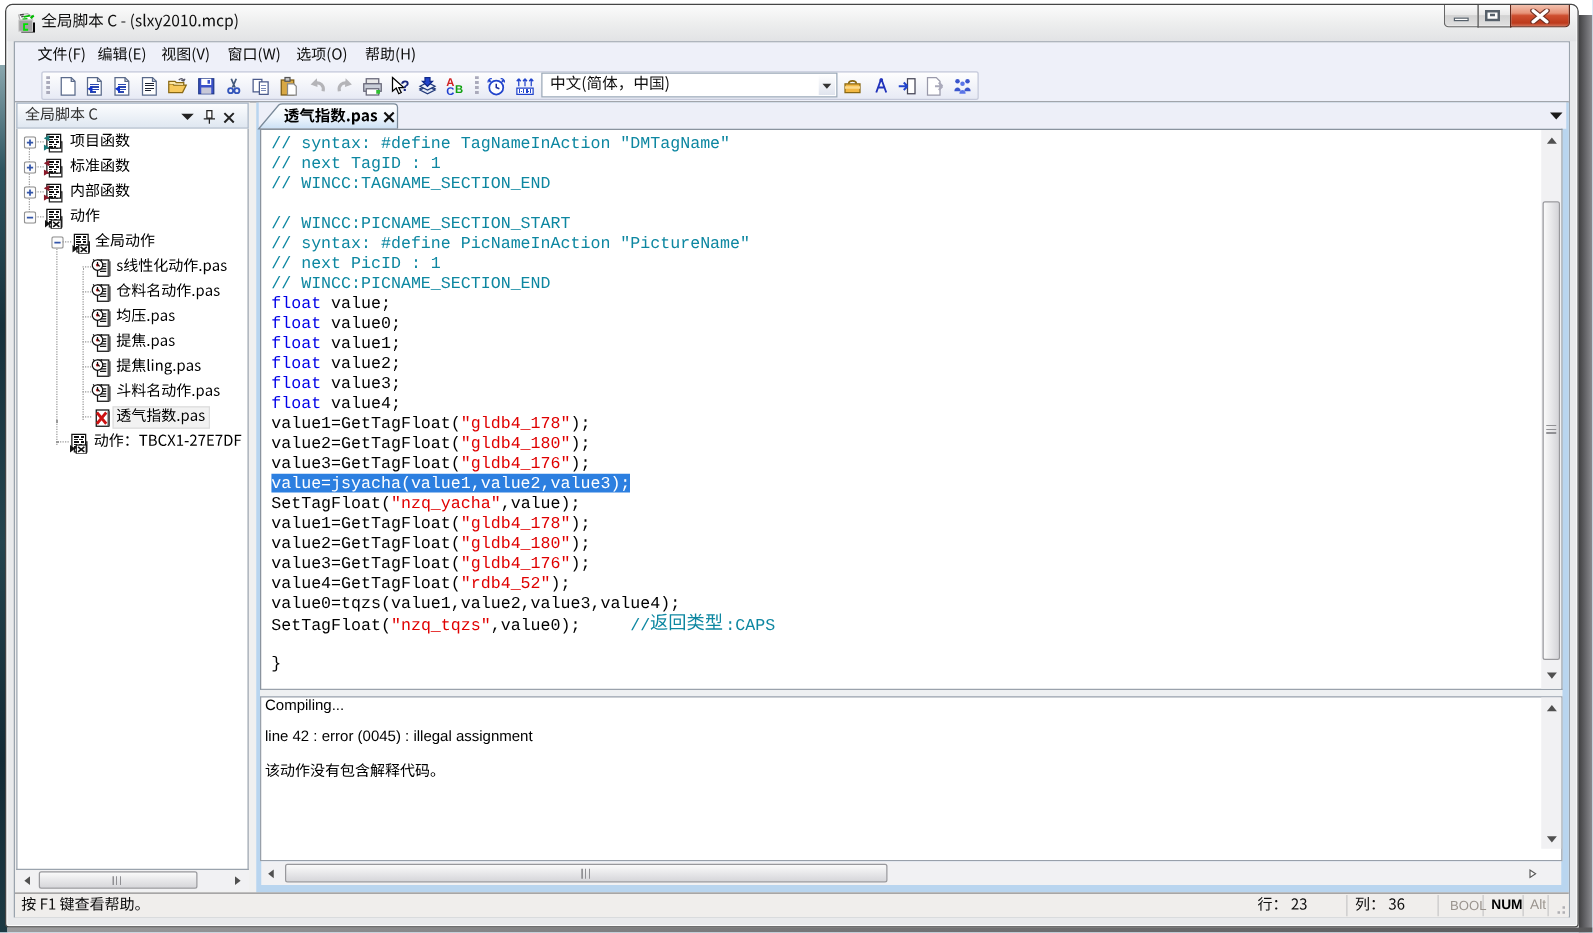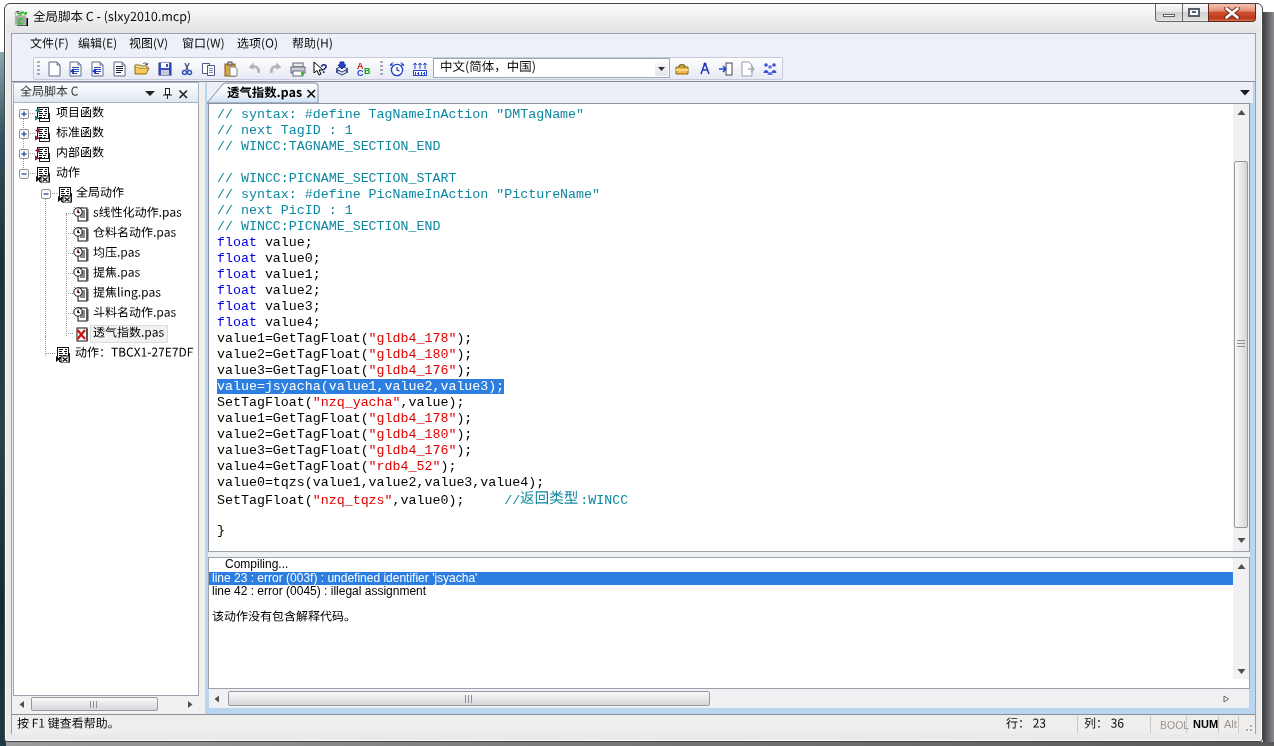--- a/index.html
+++ b/index.html
@@ -533,35 +533,34 @@
   </svg>
 <svg class="abs" style="left:306px;top:89px" width="11" height="10">
     <path d="M1.5 1 L9 8.5 M9 1 L1.5 8.5" stroke="#111" stroke-width="1.7"></path>
   </svg>
 <svg class="abs" style="left:1238px;top:88px" width="14" height="9">
     <polygon points="2,2 12,2 7,7.5" fill="#1a1a1a"></polygon>
   </svg>
 <div class="abs" style="left:208px;top:103px;width:1042px;height:449px;background:#fff;border:1px solid #8a939e;border-bottom:1px solid #9aa2ac"></div>
 <div class="abs mono" style="left:217px;top:107px;width:1010px;height:444px;overflow:hidden;color:#000"><div style="height:16px"><span style="color:#0d87a1">// syntax: #define TagNameInAction "DMTagName"</span></div><div style="height:16px"><span style="color:#0d87a1">// next TagID : 1</span></div><div style="height:16px"><span style="color:#0d87a1">// WINCC:TAGNAME_SECTION_END</span></div><div style="height:16px"></div><div style="height:16px"><span style="color:#0d87a1">// WINCC:PICNAME_SECTION_START</span></div><div style="height:16px"><span style="color:#0d87a1">// syntax: #define PicNameInAction "PictureName"</span></div><div style="height:16px"><span style="color:#0d87a1">// next PicID : 1</span></div><div style="height:16px"><span style="color:#0d87a1">// WINCC:PICNAME_SECTION_END</span></div><div style="height:16px"><span style="color:#0000e8">float</span> value;</div><div style="height:16px"><span style="color:#0000e8">float</span> value0;</div><div style="height:16px"><span style="color:#0000e8">float</span> value1;</div><div style="height:16px"><span style="color:#0000e8">float</span> value2;</div><div style="height:16px"><span style="color:#0000e8">float</span> value3;</div><div style="height:16px"><span style="color:#0000e8">float</span> value4;</div><div style="height:16px">value1=GetTagFloat(<span style="color:#e00000">"gldb4_178"</span>);</div><div style="height:16px">value2=GetTagFloat(<span style="color:#e00000">"gldb4_180"</span>);</div><div style="height:16px">value3=GetTagFloat(<span style="color:#e00000">"gldb4_176"</span>);</div><div style="height:16px"><span style="background:#2c7fe0;color:#fff">value=jsyacha(value1,value2,value3);</span></div><div style="height:16px">SetTagFloat(<span style="color:#e00000">"nzq_yacha"</span>,value);</div><div style="height:16px">value1=GetTagFloat(<span style="color:#e00000">"gldb4_178"</span>);</div><div style="height:16px">value2=GetTagFloat(<span style="color:#e00000">"gldb4_180"</span>);</div><div style="height:16px">value3=GetTagFloat(<span style="color:#e00000">"gldb4_176"</span>);</div><div style="height:16px">value4=GetTagFloat(<span style="color:#e00000">"rdb4_52"</span>);</div><div style="height:16px">value0=tqzs(value1,value2,value3,value4);</div><div style="height:16px">SetTagFloat(<span style="color:#e00000">"nzq_tqzs"</span>,value0);<span style="color:#0d87a1">     //</span><svg style="overflow:visible;vertical-align:-3px" width="60" height="16">
         <path d="M1.1 0.8C1.8 1.6 2.7 2.6 3.1 3.2L4 2.5C3.6 1.9 2.6 1 2 0.3L1.1 0.8M3.6 5.2L0.7 5.2L0.7 6.2L2.5 6.2L2.5 10.4C1.9 10.6 1.2 11.2 0.5 11.9L1.2 12.9C1.9 12.1 2.5 11.3 3 11.3C3.3 11.3 3.8 11.7 4.5 12.1C5.5 12.6 6.8 12.8 8.5 12.8C10 12.8 12.6 12.7 13.7 12.6C13.7 12.3 13.9 11.8 14 11.5C12.5 11.6 10.3 11.7 8.6 11.7C7 11.7 5.6 11.7 4.7 11.1C4.2 10.9 3.9 10.7 3.6 10.5L3.6 5.2M7 6C7.8 6.6 8.6 7.3 9.4 8C8.4 8.8 7.3 9.5 6.2 9.9C6.4 10.1 6.7 10.5 6.8 10.8C8 10.3 9.2 9.6 10.2 8.7C11.1 9.5 11.9 10.2 12.4 10.8L13.2 10C12.7 9.4 11.8 8.7 10.9 7.9C11.9 6.8 12.6 5.4 13.1 3.7L12.4 3.5L12.2 3.5L6.7 3.5L6.7 1.7C9.1 1.6 11.8 1.3 13.6 0.8L12.6 -0C11 0.4 8.1 0.7 5.6 0.8L5.6 4C5.6 5.8 5.4 8.2 4 9.9C4.3 10.1 4.8 10.4 5 10.6C6.3 8.9 6.7 6.4 6.7 4.5L11.8 4.5C11.4 5.5 10.8 6.4 10.1 7.2C9.3 6.6 8.5 5.9 7.8 5.4L7 6M20 4.7L23.6 4.7L23.6 8L20 8L20 4.7M19 3.7L19 9L24.7 9L24.7 3.7L19 3.7M15.8 0.3L15.8 13.2L16.9 13.2L16.9 12.4L26.8 12.4L26.8 13.2L28 13.2L28 0.3L15.8 0.3M16.9 11.3L16.9 1.4L26.8 1.4L26.8 11.3L16.9 11.3M40.1 0C39.7 0.6 39.1 1.5 38.6 2.1L39.5 2.4C40 1.9 40.7 1.1 41.2 0.4L40.1 0M31.8 0.5C32.4 1.1 33.1 1.9 33.4 2.5L34.4 2C34.1 1.5 33.4 0.6 32.8 0.1L31.8 0.5M35.9 -0.2L35.9 2.6L30.2 2.6L30.2 3.6L35 3.6C33.8 4.8 31.9 5.8 30 6.3C30.2 6.5 30.5 6.9 30.7 7.2C32.6 6.6 34.6 5.5 35.9 4L35.9 6.5L37 6.5L37 4.3C38.8 5.2 41 6.4 42.2 7.2L42.8 6.2C41.6 5.5 39.5 4.5 37.7 3.6L42.8 3.6L42.8 2.6L37 2.6L37 -0.2L35.9 -0.2M35.9 6.8C35.9 7.4 35.8 7.9 35.7 8.4L30.2 8.4L30.2 9.4L35.3 9.4C34.5 10.8 33.1 11.7 29.9 12.2C30.1 12.4 30.3 12.9 30.4 13.2C34.1 12.5 35.7 11.3 36.5 9.5C37.6 11.5 39.6 12.7 42.6 13.2C42.7 12.9 43 12.4 43.2 12.1C40.6 11.8 38.6 10.9 37.6 9.4L42.8 9.4L42.8 8.4L36.8 8.4C36.9 7.9 37 7.3 37.1 6.8L35.9 6.8M53 0.6L53 5.5L54.1 5.5L54.1 0.6L53 0.6M55.8 -0.2L55.8 6.4C55.8 6.5 55.7 6.6 55.5 6.6C55.3 6.6 54.5 6.6 53.7 6.6C53.9 6.9 54 7.3 54.1 7.6C55.1 7.6 55.8 7.6 56.3 7.4C56.7 7.2 56.8 7 56.8 6.4L56.8 -0.2L55.8 -0.2M49.4 1.3L49.4 3.3L47.6 3.3L47.6 3.2L47.6 1.3L49.4 1.3M44.8 3.3L44.8 4.3L46.5 4.3C46.4 5.3 45.9 6.3 44.6 7C44.8 7.2 45.2 7.6 45.4 7.8C46.8 6.9 47.4 5.6 47.6 4.3L49.4 4.3L49.4 7.4L50.5 7.4L50.5 4.3L52.1 4.3L52.1 3.3L50.5 3.3L50.5 1.3L51.8 1.3L51.8 0.3L45.2 0.3L45.2 1.3L46.6 1.3L46.6 3.2L46.6 3.3L44.8 3.3M50.6 7.2L50.6 8.8L46 8.8L46 9.8L50.6 9.8L50.6 11.6L44.5 11.6L44.5 12.7L57.7 12.7L57.7 11.6L51.7 11.6L51.7 9.8L56.2 9.8L56.2 8.8L51.7 8.8L51.7 7.2L50.6 7.2Z" fill="#0d87a1"></path>
-      </svg><span style="color:#0d87a1">:WINCC</span></div><div style="height:16px"></div><div style="height:16px">}</div></div>
+      </svg><span style="color:#0d87a1">:CAPS</span></div><div style="height:16px"></div><div style="height:16px">}</div></div>
 <div class="abs" style="left:1233px;top:104px;width:16px;height:447px;background:#f1f1f3"></div>
 <svg class="abs" style="left:1237px;top:109px" width="9" height="8">
     <polygon points="0.5,6 8.5,6 4.5,1" fill="#505050"></polygon>
   </svg>
 <svg class="abs" style="left:1237px;top:537px" width="9" height="8">
     <polygon points="0.5,1 8.5,1 4.5,6" fill="#505050"></polygon>
   </svg>
 <div class="abs" style="left:1234px;top:161px;width:14px;height:367px;background:linear-gradient(90deg,#fafafa,#e8e8ea 50%,#d4d4d8);border:1px solid #98989c;border-radius:2px"></div>
 <div class="abs" style="left:1237px;top:340px;width:8px;height:8px;background:repeating-linear-gradient(#909094 0 1px,transparent 1px 3px)"></div>
 <div class="abs" style="left:208px;top:552px;width:1042px;height:5px;background:#eef0f2"></div>
 <div class="abs" style="left:208px;top:557px;width:1042px;height:132px;background:#fff;border:1px solid #98a0aa"></div>
 <div class="abs" style="left:209px;top:558px;width:1024px;font-size:12px;line-height:13px;color:#000">
-<div style="height:14px;padding-left:16px">Compiling...</div>
-<div style="height:13px;padding-left:3px;background:#2c7fe0;color:#fff">line 23 : error (003f) : undefined identifier 'jsyacha'</div>
+<div style="height:25px;padding-left:3px">Compiling...</div>
 <div style="height:13px;padding-left:3px">line 42 : error (0045) : illegal assignment</div>
 </div>
 <svg style="position:absolute;left:212px;top:611px;overflow:visible" width="146" height="16">
     <path d="M1.4 0.2C2 0.8 2.7 1.7 3.1 2.2L3.8 1.6C3.4 1.1 2.6 0.3 2 -0.3L1.4 0.2M0.5 3.3L0.5 4.1L2.5 4.1L2.5 8.6C2.5 9.2 2.1 9.6 1.9 9.8C2 9.9 2.3 10.2 2.4 10.4C2.5 10.2 2.8 10 4.7 8.6C4.6 8.4 4.5 8.1 4.5 7.8L3.3 8.6L3.3 3.3L0.5 3.3M7.1 -0.3C7.3 0.1 7.5 0.7 7.7 1.1L4.3 1.1L4.3 1.9L6.9 1.9C6.4 2.6 5.7 3.6 5.4 3.9C5.2 4.1 4.8 4.2 4.6 4.3C4.7 4.5 4.8 4.9 4.9 5.1C5.1 5.1 5.5 5 7.9 4.8C7 5.8 5.7 6.7 4.4 7.2C4.5 7.4 4.8 7.8 4.9 8C7.2 6.9 9.1 5.1 10.2 3.2L9.4 2.9C9.2 3.3 8.9 3.6 8.7 4L6.3 4.1C6.8 3.5 7.5 2.6 7.9 1.9L11.3 1.9L11.3 1.1L8.7 1.1C8.6 0.6 8.3 -0 7.9 -0.5L7.1 -0.3M10.3 5C9.2 7.1 6.7 8.9 3.9 9.8C4 10 4.3 10.4 4.4 10.6C5.9 10.1 7.2 9.3 8.4 8.4C9.2 9.1 10.2 9.9 10.7 10.4L11.4 9.8C10.8 9.3 9.9 8.5 9 7.9C9.9 7.1 10.7 6.3 11.2 5.4L10.3 5M13.1 0.5L13.1 1.3L17.7 1.3L17.7 0.5L13.1 0.5M19.8 -0.3C19.8 0.6 19.8 1.4 19.8 2.3L18.1 2.3L18.1 3.2L19.8 3.2C19.6 5.9 19.1 8.4 17.5 9.9C17.7 10 18 10.3 18.2 10.6C20 8.9 20.5 6.1 20.7 3.2L22.4 3.2C22.3 7.4 22.2 9 21.8 9.4C21.7 9.5 21.6 9.6 21.4 9.6C21.1 9.6 20.5 9.6 19.8 9.5C20 9.7 20 10.1 20.1 10.4C20.7 10.4 21.4 10.4 21.8 10.4C22.1 10.4 22.4 10.2 22.6 9.9C23 9.4 23.2 7.7 23.3 2.7C23.3 2.6 23.3 2.3 23.3 2.3L20.7 2.3C20.7 1.4 20.7 0.6 20.7 -0.3L19.8 -0.3M13.1 9.1L13.1 9.1L13.1 9.1C13.4 8.9 13.8 8.8 17.1 8L17.4 8.8L18.1 8.6C17.9 7.7 17.4 6.3 16.9 5.2L16.2 5.4C16.4 6 16.7 6.6 16.9 7.3L14 7.9C14.5 6.8 14.9 5.4 15.2 4.2L17.9 4.2L17.9 3.4L12.6 3.4L12.6 4.2L14.3 4.2C14 5.6 13.5 7 13.3 7.4C13.1 7.9 13 8.2 12.8 8.2C12.9 8.5 13 8.9 13.1 9.1M30.3 -0.3C29.7 1.4 28.7 3.2 27.7 4.3C27.9 4.4 28.2 4.8 28.4 4.9C29 4.2 29.6 3.4 30.1 2.4L30.9 2.4L30.9 10.6L31.8 10.6L31.8 7.6L35.4 7.6L35.4 6.8L31.8 6.8L31.8 5L35.3 5L35.3 4.1L31.8 4.1L31.8 2.4L35.5 2.4L35.5 1.5L30.5 1.5C30.8 1 31 0.4 31.2 -0.1L30.3 -0.3M27.4 -0.4C26.8 1.4 25.6 3.2 24.4 4.4C24.6 4.6 24.9 5.1 25 5.3C25.4 4.8 25.8 4.4 26.1 3.8L26.1 10.5L27 10.5L27 2.4C27.5 1.6 28 0.7 28.3 -0.2L27.4 -0.4M37 0.3C37.7 0.7 38.7 1.4 39.2 1.7L39.7 1C39.2 0.6 38.2 0.1 37.5 -0.3L37 0.3M36.4 3.6C37.2 3.9 38.1 4.5 38.6 4.9L39.1 4.1C38.6 3.8 37.6 3.3 36.9 2.9L36.4 3.6M36.8 9.8L37.5 10.4C38.2 9.3 39 7.8 39.6 6.5L38.9 5.9C38.3 7.3 37.4 8.9 36.8 9.8M41.3 -0L41.3 1.3C41.3 2.2 41.1 3.2 39.5 4C39.6 4.1 40 4.5 40.1 4.7C41.8 3.8 42.2 2.5 42.2 1.3L42.2 0.8L44.6 0.8L44.6 2.6C44.6 3.6 44.8 3.9 45.6 3.9C45.8 3.9 46.6 3.9 46.8 3.9C47 3.9 47.3 3.9 47.5 3.9C47.5 3.6 47.4 3.3 47.4 3C47.2 3 46.9 3.1 46.8 3.1C46.6 3.1 45.9 3.1 45.7 3.1C45.5 3.1 45.5 2.9 45.5 2.6L45.5 -0L41.3 -0M45.4 5.7C44.9 6.6 44.2 7.4 43.4 8C42.6 7.3 42 6.6 41.5 5.7L45.4 5.7M40.1 4.8L40.1 5.7L40.9 5.7L40.6 5.7C41.1 6.8 41.8 7.7 42.7 8.5C41.6 9.1 40.4 9.5 39.2 9.7C39.4 9.9 39.6 10.3 39.7 10.6C41 10.2 42.3 9.8 43.4 9.1C44.4 9.8 45.6 10.3 47 10.6C47.1 10.3 47.4 9.9 47.6 9.7C46.3 9.5 45.2 9.1 44.2 8.5C45.3 7.6 46.1 6.5 46.7 5L46.1 4.8L45.9 4.8L40.1 4.8M52.7 -0.5C52.5 0 52.4 0.6 52.2 1.1L48.8 1.1L48.8 1.9L51.8 1.9C51 3.5 49.9 5 48.5 6C48.6 6.1 48.9 6.4 49.1 6.6C49.8 6.1 50.5 5.5 51.1 4.7L51.1 10.6L52 10.6L52 8.2L57 8.2L57 9.4C57 9.6 56.9 9.7 56.7 9.7C56.5 9.7 55.8 9.7 55 9.7C55.1 9.9 55.2 10.3 55.3 10.5C56.3 10.5 57 10.5 57.3 10.4C57.8 10.2 57.9 10 57.9 9.4L57.9 3.3L52 3.3C52.3 2.9 52.5 2.4 52.8 1.9L59.3 1.9L59.3 1.1L53.1 1.1C53.3 0.6 53.5 0.2 53.6 -0.3L52.7 -0.5M52 6.1L57 6.1L57 7.4L52 7.4L52 6.1M52 5.4L52 4.1L57 4.1L57 5.4L52 5.4M63.6 -0.5C62.9 1.1 61.7 2.6 60.4 3.6C60.6 3.8 61 4.1 61.2 4.3C61.9 3.7 62.6 2.9 63.2 2L69.5 2C69.5 5.3 69.3 6.6 69.1 6.8C69 7 68.9 7 68.7 7C68.5 7 68 7 67.5 7C67.6 7.2 67.7 7.6 67.7 7.8C68.3 7.9 68.8 7.9 69.1 7.8C69.4 7.8 69.7 7.7 69.9 7.4C70.2 7 70.3 5.6 70.5 1.6C70.5 1.4 70.5 1.1 70.5 1.1L63.8 1.1C64.1 0.7 64.3 0.2 64.5 -0.3L63.6 -0.5M63.2 4L66.4 4L66.4 6L63.2 6L63.2 4M62.3 3.2L62.3 8.6C62.3 10 62.9 10.3 64.8 10.3C65.2 10.3 68.9 10.3 69.4 10.3C71 10.3 71.3 9.9 71.5 8.3C71.3 8.2 70.9 8.1 70.7 7.9C70.5 9.2 70.4 9.5 69.3 9.5C68.5 9.5 65.4 9.5 64.7 9.5C63.5 9.5 63.2 9.3 63.2 8.6L63.2 6.8L67.3 6.8L67.3 3.2L62.3 3.2M76.8 2.6C77.5 3 78.2 3.5 78.6 3.9L79.3 3.4C78.9 3 78.1 2.5 77.4 2.1L76.8 2.6M74.1 6.5L74.1 10.6L75 10.6L75 10L80.9 10L80.9 10.5L81.9 10.5L81.9 6.5L79.7 6.5C80.3 5.8 81 5 81.5 4.4L80.9 4L80.8 4.1L74.2 4.1L74.2 4.9L80 4.9C79.5 5.4 79 6 78.5 6.5L74.1 6.5M75 9.2L75 7.3L80.9 7.3L80.9 9.2L75 9.2M78 -0.5C76.9 1.2 74.7 2.6 72.4 3.3C72.6 3.6 72.9 3.9 73 4.1C75 3.4 76.8 2.3 78 0.9C79.3 2.3 81.2 3.5 83 4C83.1 3.8 83.4 3.4 83.6 3.3C81.7 2.7 79.7 1.6 78.5 0.3L78.8 -0.1L78 -0.5M87.1 3.3L87.1 4.7L86.1 4.7L86.1 3.3L87.1 3.3M87.8 3.3L88.9 3.3L88.9 4.7L87.8 4.7L87.8 3.3M85.9 2.6C86.1 2.2 86.4 1.8 86.5 1.3L88.1 1.3C88 1.7 87.8 2.2 87.5 2.6L85.9 2.6M86.3 -0.5C85.9 1 85.2 2.4 84.4 3.3C84.6 3.5 84.9 3.7 85.1 3.9L85.3 3.5L85.3 5.8C85.3 7.1 85.2 8.9 84.4 10.2C84.6 10.3 84.9 10.5 85.1 10.6C85.6 9.8 85.8 8.7 86 7.7L87.1 7.7L87.1 9.9L87.8 9.9L87.8 7.7L88.9 7.7L88.9 9.5C88.9 9.6 88.8 9.7 88.7 9.7C88.6 9.7 88.3 9.7 87.9 9.7C88 9.9 88.1 10.2 88.1 10.5C88.7 10.5 89.1 10.4 89.3 10.3C89.6 10.2 89.6 9.9 89.6 9.5L89.6 2.6L88.4 2.6C88.7 2.1 88.9 1.4 89.1 0.9L88.6 0.6L88.5 0.6L86.8 0.6C86.9 0.3 87 -0 87.1 -0.3L86.3 -0.5M87.1 5.4L87.1 7L86 7C86.1 6.6 86.1 6.1 86.1 5.8L86.1 5.4L87.1 5.4M87.8 5.4L88.9 5.4L88.9 7L87.8 7L87.8 5.4M91 4.1C90.8 5.1 90.4 6.1 89.9 6.8C90.1 6.9 90.5 7 90.6 7.1C90.8 6.8 91.1 6.4 91.2 6L92.6 6L92.6 7.4L90.1 7.4L90.1 8.2L92.6 8.2L92.6 10.6L93.4 10.6L93.4 8.2L95.5 8.2L95.5 7.4L93.4 7.4L93.4 6L95.2 6L95.2 5.2L93.4 5.2L93.4 4.1L92.6 4.1L92.6 5.2L91.5 5.2C91.6 4.9 91.7 4.6 91.8 4.2L91 4.1M90.1 0.1L90.1 0.9L91.8 0.9C91.6 2 91.1 3 89.9 3.5C90 3.7 90.3 4 90.4 4.1C91.8 3.5 92.4 2.3 92.6 0.9L94.3 0.9C94.3 2.3 94.2 2.9 94 3C94 3.1 93.9 3.1 93.7 3.1C93.5 3.1 93.1 3.1 92.6 3.1C92.7 3.3 92.8 3.6 92.8 3.8C93.3 3.9 93.8 3.9 94.1 3.8C94.4 3.8 94.6 3.7 94.7 3.5C95 3.2 95.1 2.5 95.2 0.5C95.2 0.4 95.2 0.1 95.2 0.1L90.1 0.1M96.7 1.6C97.1 2.1 97.4 2.9 97.6 3.4L98.2 3.1C98.1 2.6 97.7 1.9 97.3 1.4L96.7 1.6M100.6 1.3C100.4 1.8 100 2.6 99.7 3.1L100.3 3.3C100.6 2.8 101 2.1 101.3 1.5L100.6 1.3M101.6 0.1L101.6 0.9L102.1 0.9C102.5 1.8 103.1 2.5 103.7 3.1C102.8 3.6 101.9 4.1 101 4.3L101 3.9L99.4 3.9L99.4 0.7C100.1 0.6 100.7 0.5 101.2 0.3L100.7 -0.4C99.7 -0.1 98 0.2 96.5 0.3C96.6 0.5 96.7 0.8 96.7 1C97.3 0.9 97.9 0.9 98.6 0.8L98.6 3.9L96.6 3.9L96.6 4.6L98.4 4.6C97.9 5.8 97.1 7.2 96.4 7.9C96.5 8.1 96.8 8.5 96.8 8.8C97.4 8.1 98.1 7 98.6 5.9L98.6 10.6L99.4 10.6L99.4 5.7C99.9 6.2 100.4 6.9 100.6 7.2L101.2 6.6C100.9 6.3 99.8 5.1 99.4 4.8L99.4 4.6L101 4.6L101 4.4C101.1 4.5 101.3 4.9 101.4 5.1C102.4 4.7 103.4 4.2 104.3 3.6C105.2 4.3 106.2 4.8 107.2 5.1C107.3 4.8 107.5 4.5 107.7 4.3C106.7 4.1 105.8 3.7 105 3.1C106 2.4 106.8 1.5 107.3 0.4L106.8 0.1L106.6 0.1L101.6 0.1M106.1 0.9C105.6 1.6 105 2.2 104.4 2.6C103.8 2.2 103.3 1.6 102.9 0.9L106.1 0.9M103.9 4.7L103.9 5.8L101.7 5.8L101.7 6.6L103.9 6.6L103.9 7.8L101.2 7.8L101.2 8.6L103.9 8.6L103.9 10.6L104.8 10.6L104.8 8.6L107.4 8.6L107.4 7.8L104.8 7.8L104.8 6.6L106.9 6.6L106.9 5.8L104.8 5.8L104.8 4.7L103.9 4.7M116.6 0.2C117.3 0.8 118.1 1.6 118.5 2.2L119.2 1.7C118.8 1.2 118 0.4 117.2 -0.2L116.6 0.2M114.6 -0.3C114.6 1 114.7 2.2 114.8 3.3L111.9 3.6L112 4.5L114.9 4.1C115.4 7.9 116.3 10.4 118.3 10.6C119 10.6 119.4 10 119.7 7.9C119.5 7.8 119.1 7.6 118.9 7.4C118.8 8.8 118.6 9.5 118.3 9.5C117 9.4 116.2 7.2 115.8 4L119.5 3.6L119.3 2.7L115.7 3.2C115.6 2.1 115.5 0.9 115.5 -0.3L114.6 -0.3M111.8 -0.4C111 1.6 109.6 3.4 108.2 4.6C108.4 4.8 108.7 5.2 108.8 5.4C109.3 4.9 109.9 4.3 110.4 3.7L110.4 10.5L111.3 10.5L111.3 2.4C111.8 1.6 112.2 0.8 112.6 -0.1L111.8 -0.4M124.9 7.1L124.9 8L129.5 8L129.5 7.1L124.9 7.1M125.9 1.8C125.8 3 125.7 4.6 125.5 5.6L125.7 5.6L130.4 5.6C130.1 8.2 129.9 9.3 129.5 9.6C129.4 9.7 129.3 9.7 129.1 9.7C128.9 9.7 128.3 9.7 127.8 9.6C127.9 9.9 128 10.2 128 10.5C128.6 10.5 129.1 10.5 129.5 10.5C129.8 10.5 130 10.4 130.3 10.1C130.7 9.7 131 8.4 131.2 5.2C131.3 5.1 131.3 4.8 131.3 4.8L129.8 4.8C130 3.3 130.2 1.5 130.3 0.3L129.6 0.2L129.5 0.2L125.3 0.2L125.3 1.1L129.3 1.1C129.2 2.1 129.1 3.6 128.9 4.8L126.4 4.8C126.5 3.9 126.7 2.8 126.7 1.9L125.9 1.8M120.6 0.2L120.6 1L122.1 1C121.7 2.8 121.2 4.5 120.3 5.7C120.5 5.9 120.7 6.4 120.8 6.6C121 6.3 121.2 6 121.4 5.6L121.4 10L122.2 10L122.2 9.1L124.4 9.1L124.4 3.9L122.2 3.9C122.5 3 122.8 2 122.9 1L124.7 1L124.7 0.2L120.6 0.2M122.2 4.7L123.6 4.7L123.6 8.2L122.2 8.2L122.2 4.7M134.3 6.7C133.3 6.7 132.5 7.5 132.5 8.5C132.5 9.5 133.3 10.3 134.3 10.3C135.3 10.3 136.2 9.5 136.2 8.5C136.2 7.5 135.3 6.7 134.3 6.7M134.3 9.7C133.7 9.7 133.1 9.2 133.1 8.5C133.1 7.8 133.7 7.3 134.3 7.3C135 7.3 135.5 7.8 135.5 8.5C135.5 9.2 135 9.7 134.3 9.7Z" fill="#000"></path>
   </svg>
 <div class="abs" style="left:1233px;top:558px;width:16px;height:121px;background:#f1f1f3"></div>
 <svg class="abs" style="left:1237px;top:563px" width="9" height="8">
     <polygon points="0.5,6 8.5,6 4.5,1" fill="#505050"></polygon>
   </svg>
 <svg class="abs" style="left:1237px;top:668px" width="9" height="8">

